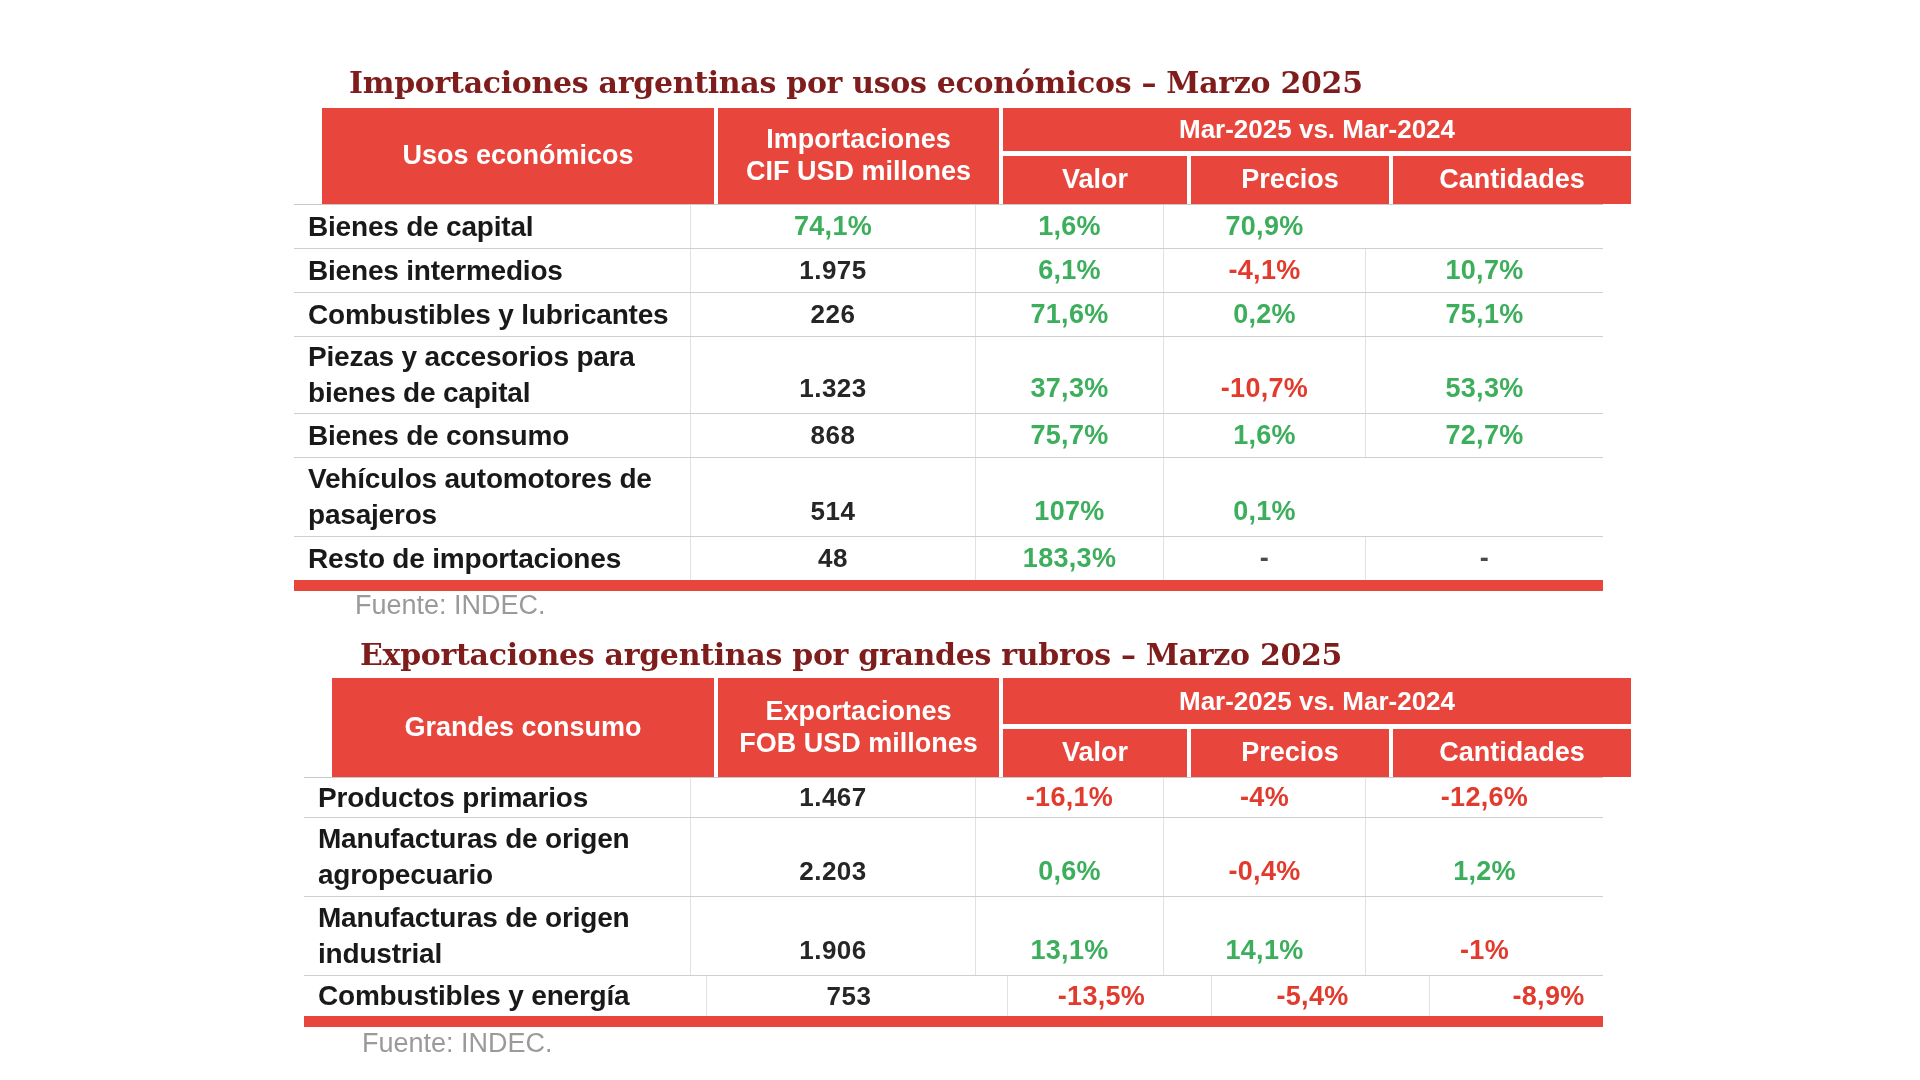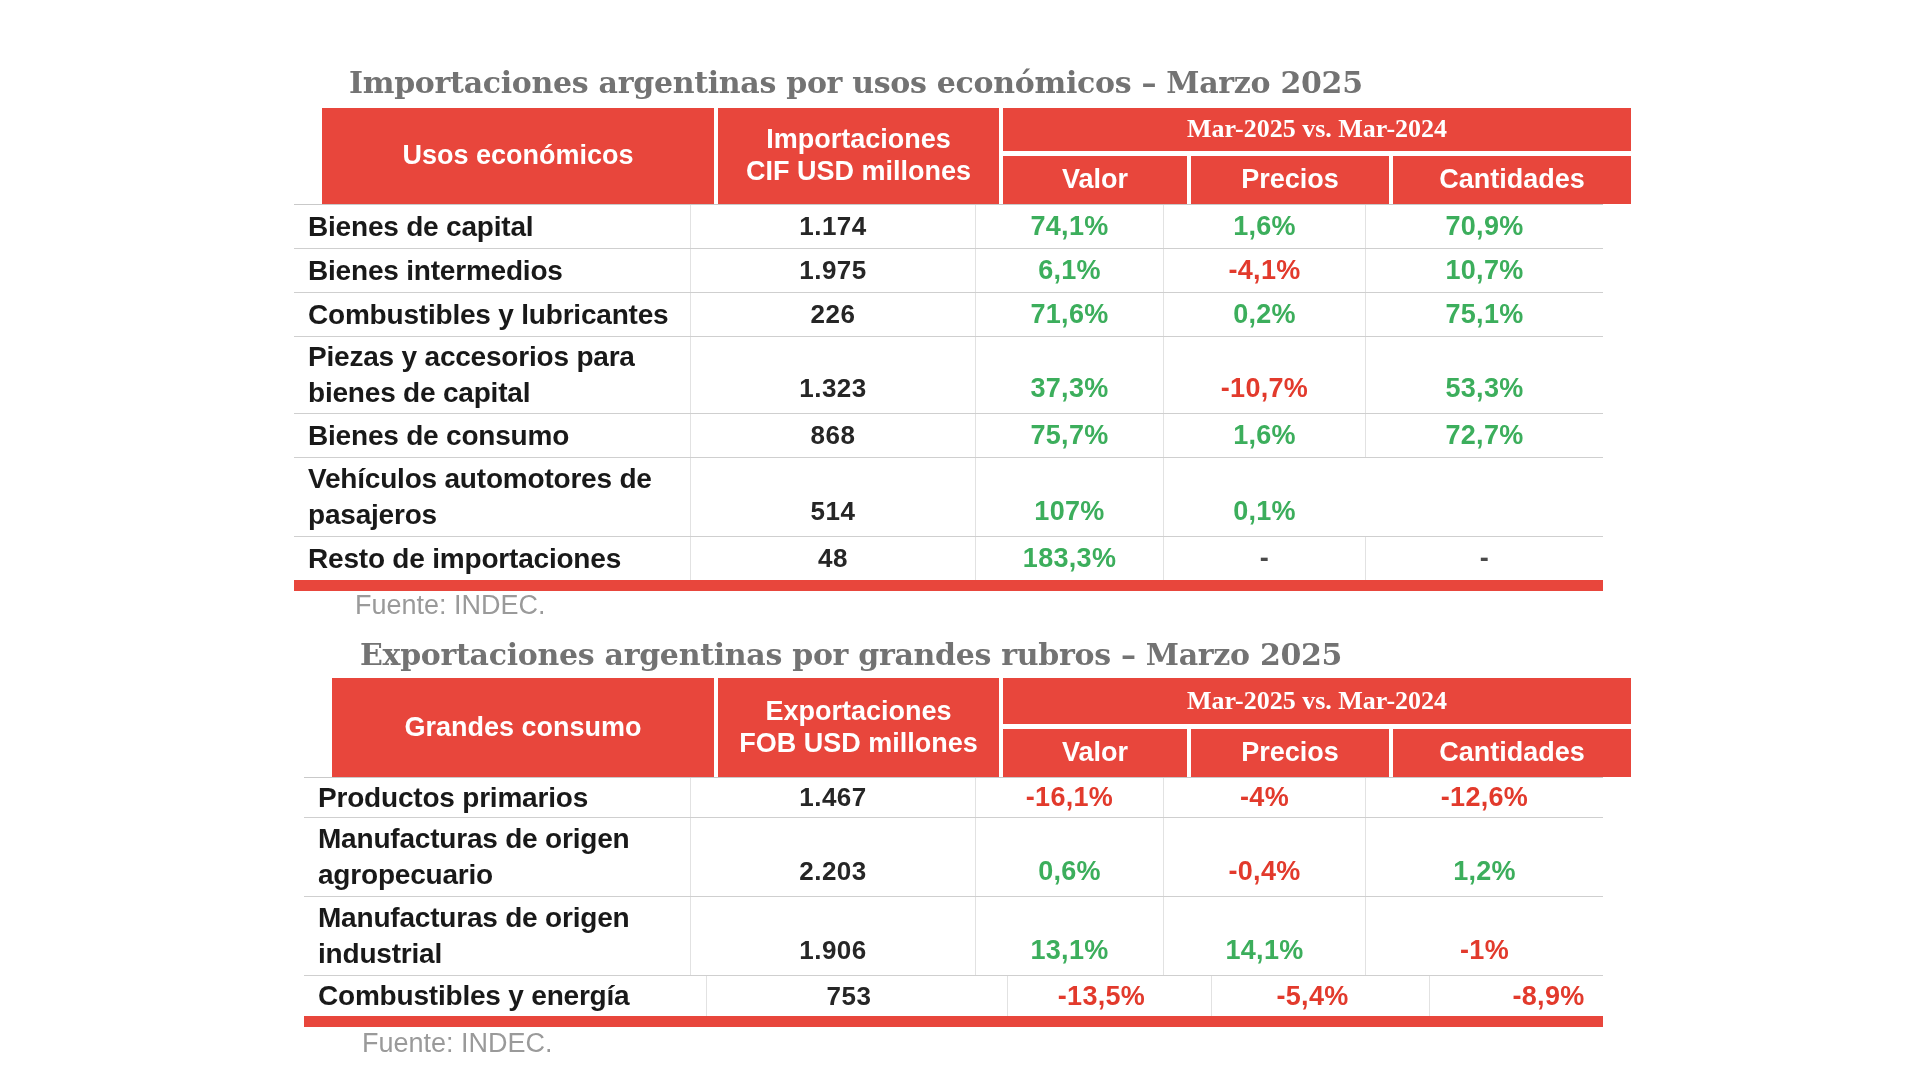--- a/index.html
+++ b/index.html
@@ -3,40 +3,40 @@
 <meta charset="utf-8">
 <style>
   html,body{margin:0;padding:0;}
   body{
     width:1920px;height:1080px;background:#ffffff;position:relative;
     font-family:"Liberation Sans",sans-serif;overflow:hidden;
   }
   .title{
     position:absolute;margin:0;
     font-family:"DejaVu Serif",serif;font-weight:700;font-size:30px;line-height:34px;
-    color:#737373;letter-spacing:-0.3px;white-space:nowrap;
+    color:#7f1d1d;letter-spacing:-0.3px;white-space:nowrap;
   }
   #title1{left:349px;top:66px;}
   #title2{left:360px;top:638px;}
 
   .tbl{position:absolute;}
   #t1{left:294px;top:108px;width:1309px;}
   #t2{left:304px;top:678px;width:1299px;}
 
   .thead{display:grid;column-gap:4px;row-gap:5px;margin-left:28px;}
   #t1 .thead{grid-template-columns:392px 281px 184px 198px 238px;grid-template-rows:43px 48px;}
   #t2 .thead{grid-template-columns:382px 281px 184px 198px 238px;grid-template-rows:46px 48px;}
   .hc{
     background:#E8463C;color:#ffffff;display:flex;align-items:center;justify-content:center;
     text-align:center;font-weight:700;font-size:27px;line-height:1.18;
   }
   .hc.span2{grid-row:1/3;}
   .c1{grid-column:1;}
   .c2{grid-column:2;flex-direction:column;}
-  .compare{grid-column:3/6;grid-row:1;font-size:26px;font-family:Liberation Serif, serif;}
+  .compare{grid-column:3/6;grid-row:1;font-size:26px;}
   .sub{grid-row:2;}
   .s1{grid-column:3;} .s2{grid-column:4;} .s3{grid-column:5;}
 
   .tbody{border-top:1px solid #c9c9c9;}
   .tr{display:grid;}
   #t1 .tr{grid-template-columns:396px 285px 188px 202px 238px;}
   #t2 .tr{grid-template-columns:386px 285px 188px 202px 238px;}
   .tr + .tr{border-top:1px solid #cfcfcf;}
   .h39{height:39px;} .h40{height:40px;gap:16px;} .h43{height:43px;} .h76{height:76px;} .h78{height:78px;}
 
@@ -75,21 +75,20 @@
       <span>CIF USD millones</span>
     </div>
     <div class="hc compare">Mar-2025 vs. Mar-2024</div>
     <div class="hc sub s1">Valor</div>
     <div class="hc sub s2">Precios</div>
     <div class="hc sub s3">Cantidades</div>
   </div>
   <div class="tbody">
     <div class="tr h43">
       <div class="td label">Bienes de capital</div>
-      <div class="td num">1.174</div>
       <div class="td pct pos">74,1%</div>
       <div class="td pct pos">1,6%</div>
       <div class="td pct pos">70,9%</div>
     </div>
     <div class="tr h43">
       <div class="td label">Bienes intermedios</div>
       <div class="td num">1.975</div>
       <div class="td pct pos">6,1%</div>
       <div class="td pct neg">-4,1%</div>
       <div class="td pct pos">10,7%</div>

